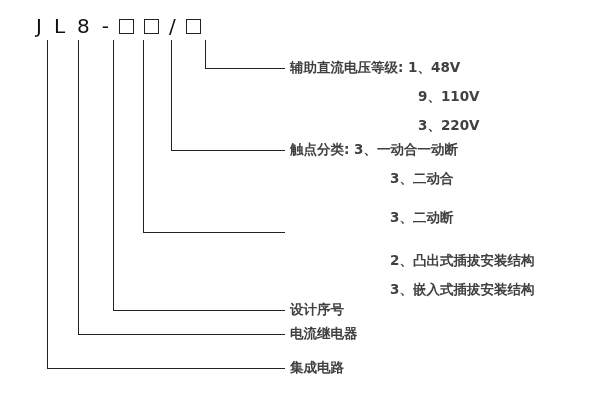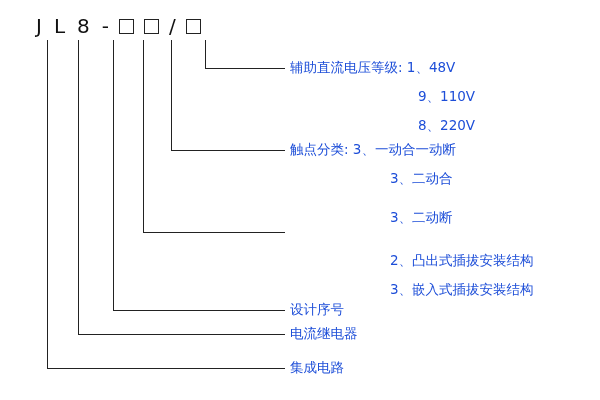--- a/index.html
+++ b/index.html
@@ -69,22 +69,23 @@
     height: 1px;
     background: #222;
   }
 
   
   .label {
     position: absolute;
     font-size: 13.5px;
     line-height: 17px;
     white-space: nowrap;
-    color: #1d4ed8;
+    color: #404040;
     font-family: "DejaVu Sans", "Liberation Sans", sans-serif;
+    font-weight: bold;
   }
   .label.sub {
     font-size: 13.5px;
   }
 </style>
 </head>
 <body>
 
 <div id="stage">
 
@@ -112,21 +113,21 @@
   <div class="hline" style="left:113px; top:310px; width:172px;"></div>
 
   <div class="vline" style="left:78px; top:40px; height:294px;"></div>
   <div class="hline" style="left:78px; top:334px; width:207px;"></div>
 
   <div class="vline" style="left:47px; top:40px; height:328px;"></div>
   <div class="hline" style="left:47px; top:368px; width:238px;"></div>
 
   <div class="label" style="left:290px; top:59px;">辅助直流电压等级: 1、48V</div>
   <div class="label sub" style="left:418px; top:88px;">9、110V</div>
-  <div class="label sub" style="left:418px; top:117px;">8、220V</div>
+  <div class="label sub" style="left:418px; top:117px;">3、220V</div>
 
   <div class="label" style="left:290px; top:141px;">触点分类: 3、一动合一动断</div>
   <div class="label sub" style="left:390px; top:170px;">3、二动合</div>
   <div class="label sub" style="left:390px; top:199px;margin-top:10px;">3、二动断</div>
 
   <div class="label sub" style="left:390px; top:252px;">2、凸出式插拔安装结构</div>
   <div class="label sub" style="left:390px; top:281px;">3、嵌入式插拔安装结构</div>
 
   <div class="label" style="left:290px; top:301px;">设计序号</div>
 

